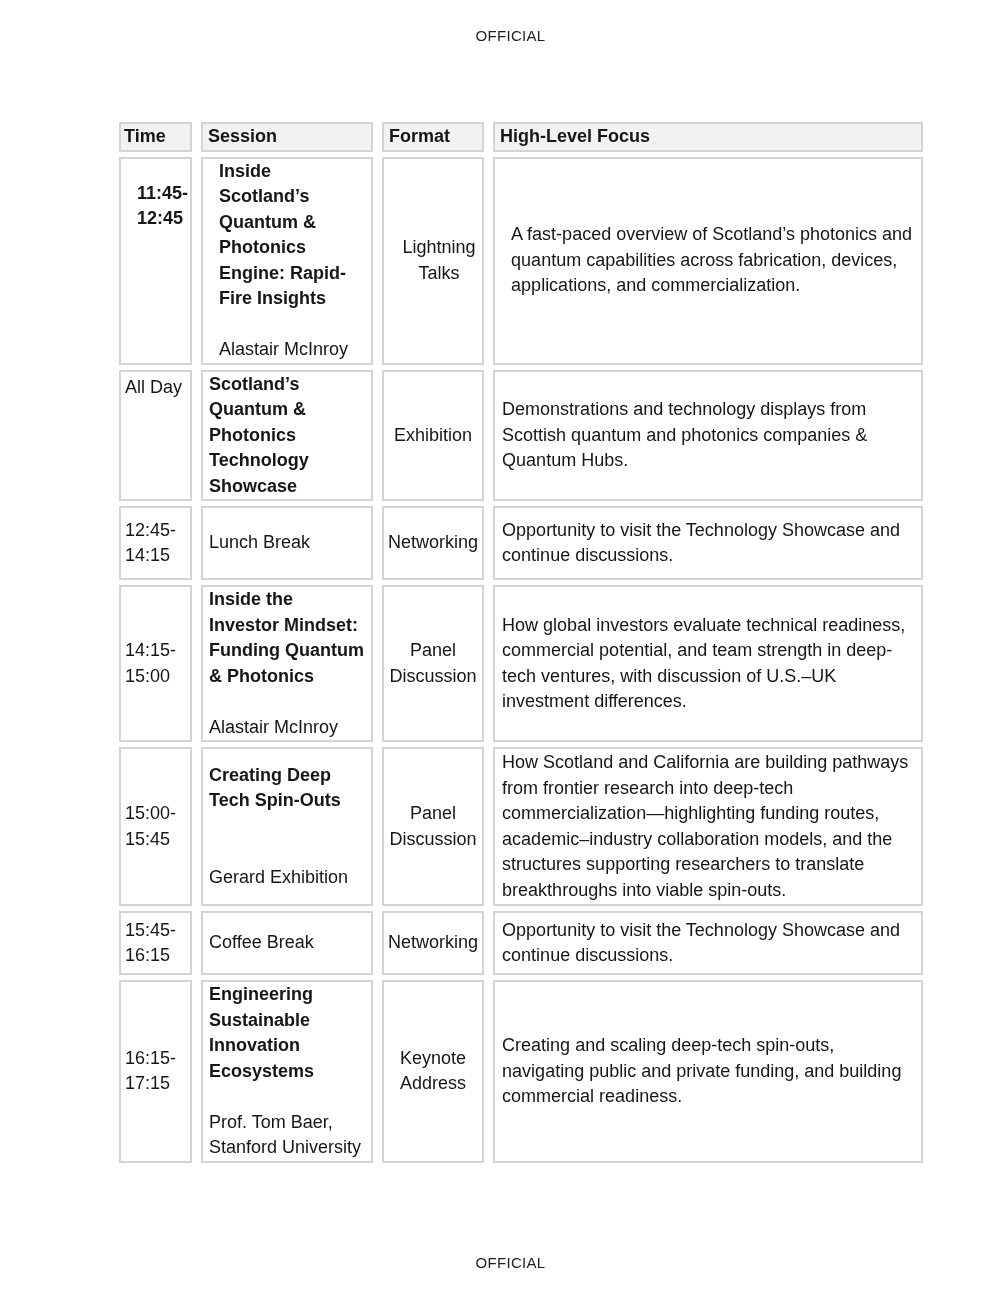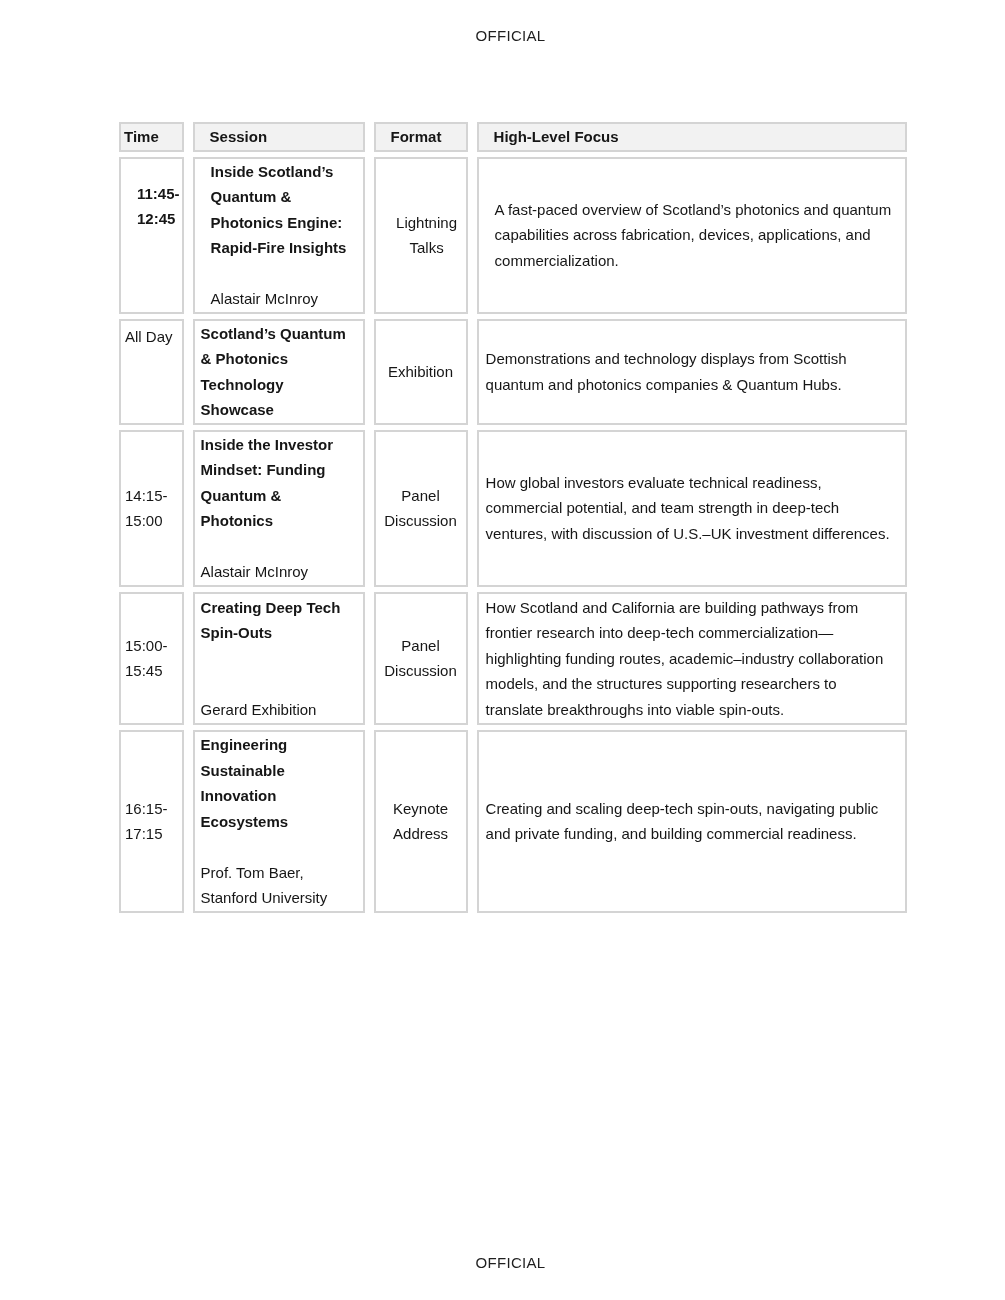--- a/index.html
+++ b/index.html
@@ -27,32 +27,32 @@
     table-layout:fixed;
   }
   #agenda col.col-time    { width:57px; }
   #agenda col.col-session { width:172px; }
   #agenda col.col-format  { width:94px; }
   #agenda col.col-focus   { width:430px; }
 
   #agenda th, #agenda td {
     border:2px solid #d4d4d4;
     box-sizing:border-box;
-    font-size:15px;
+    font-size:18px;
     line-height:25.5px;
     vertical-align:middle;
     text-align:left;
     background:#ffffff;
     overflow:hidden;
   }
   #agenda th {
     background:#f2f2f2;
     font-weight:bold;
     height:28px;
-    padding:0 15px;
+    padding:0 5px;
     white-space:nowrap;
   }
   #agenda th.h-time { padding:0 3px; }
 
   #agenda td.c-time    { padding:0 2px 0 4px; }
   #agenda td.c-session { padding:0 6px; }
   #agenda td.c-format  { padding:0 4px;text-align:center; }
   #agenda td.c-focus   { padding:1px 7px; }
 
   
@@ -119,20 +119,35 @@
 
     </td>
     <td class="c-format">
       <span>Exhibition</span>
     </td>
     <td class="c-focus">
       <span>Demonstrations and technology displays from Scottish quantum and photonics companies &amp; Quantum Hubs.</span>
     </td>
   </tr>
 
+  <tr>
+    <td class="c-time">
+      <span>12:45-14:15</span>
+    </td>
+    <td class="c-session">
+      <div class="s-title">Lunch Break</div>
+
+    </td>
+    <td class="c-format">
+      <span>Networking</span>
+    </td>
+    <td class="c-focus">
+      <span>Opportunity to visit the Technology Showcase and continue discussions.</span>
+    </td>
+  </tr>
 
   <tr>
     <td class="c-time">
       <span>14:15-15:00</span>
     </td>
     <td class="c-session">
       <div class="s-title bold">Inside the Investor Mindset: Funding Quantum &amp; Photonics</div>
       <div class="s-spacer" style="height: 25.5px;"></div>
       <div class="s-speaker">Alastair McInroy</div>
     </td>
@@ -154,20 +169,35 @@
       <div class="s-speaker">Gerard Exhibition</div>
     </td>
     <td class="c-format">
       <span>Panel Discussion</span>
     </td>
     <td class="c-focus">
       <span>How Scotland and California are building pathways from frontier research into deep-tech commercialization—highlighting funding routes, academic–industry collaboration models, and the structures supporting researchers to translate breakthroughs into viable spin-outs.</span>
     </td>
   </tr>
 
+  <tr>
+    <td class="c-time">
+      <span>15:45-16:15</span>
+    </td>
+    <td class="c-session">
+      <div class="s-title">Coffee Break</div>
+
+    </td>
+    <td class="c-format">
+      <span>Networking</span>
+    </td>
+    <td class="c-focus">
+      <span>Opportunity to visit the Technology Showcase and continue discussions.</span>
+    </td>
+  </tr>
 
   <tr>
     <td class="c-time">
       <span>16:15-17:15</span>
     </td>
     <td class="c-session">
       <div class="s-title bold">Engineering Sustainable Innovation Ecosystems</div>
       <div class="s-spacer" style="height: 25.5px;"></div>
       <div class="s-speaker">Prof. Tom Baer, Stanford University</div>
     </td>

